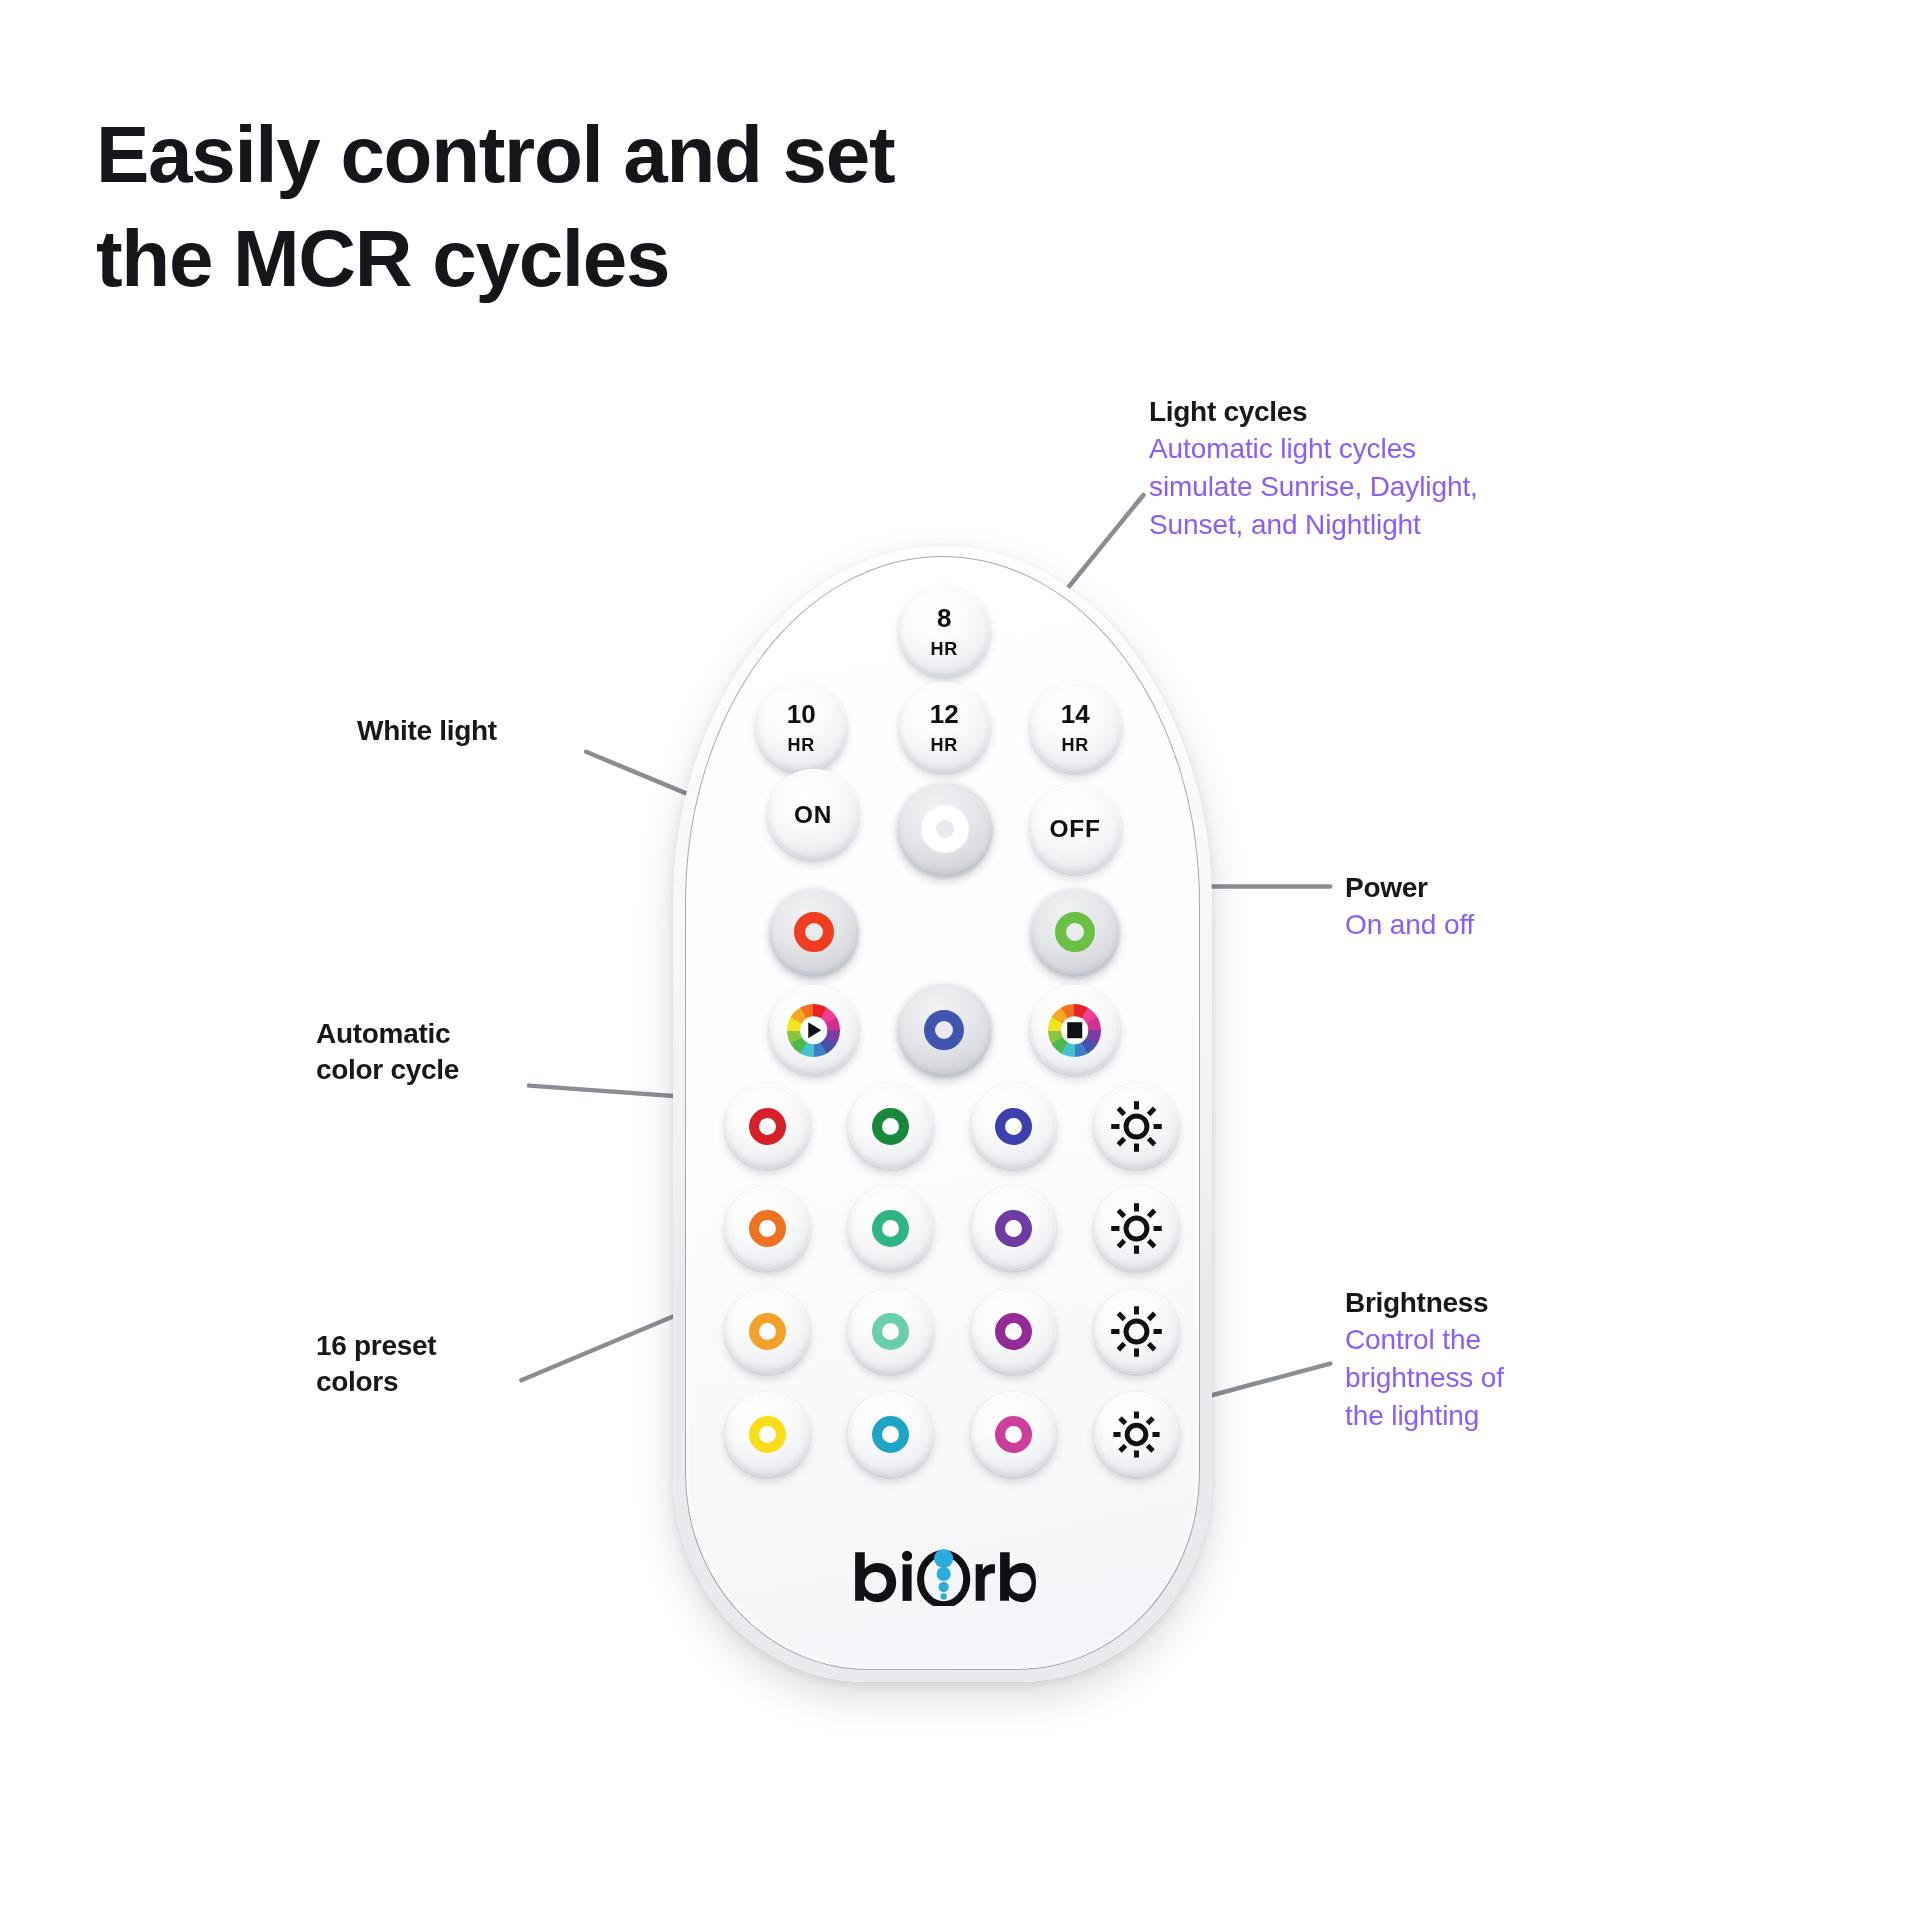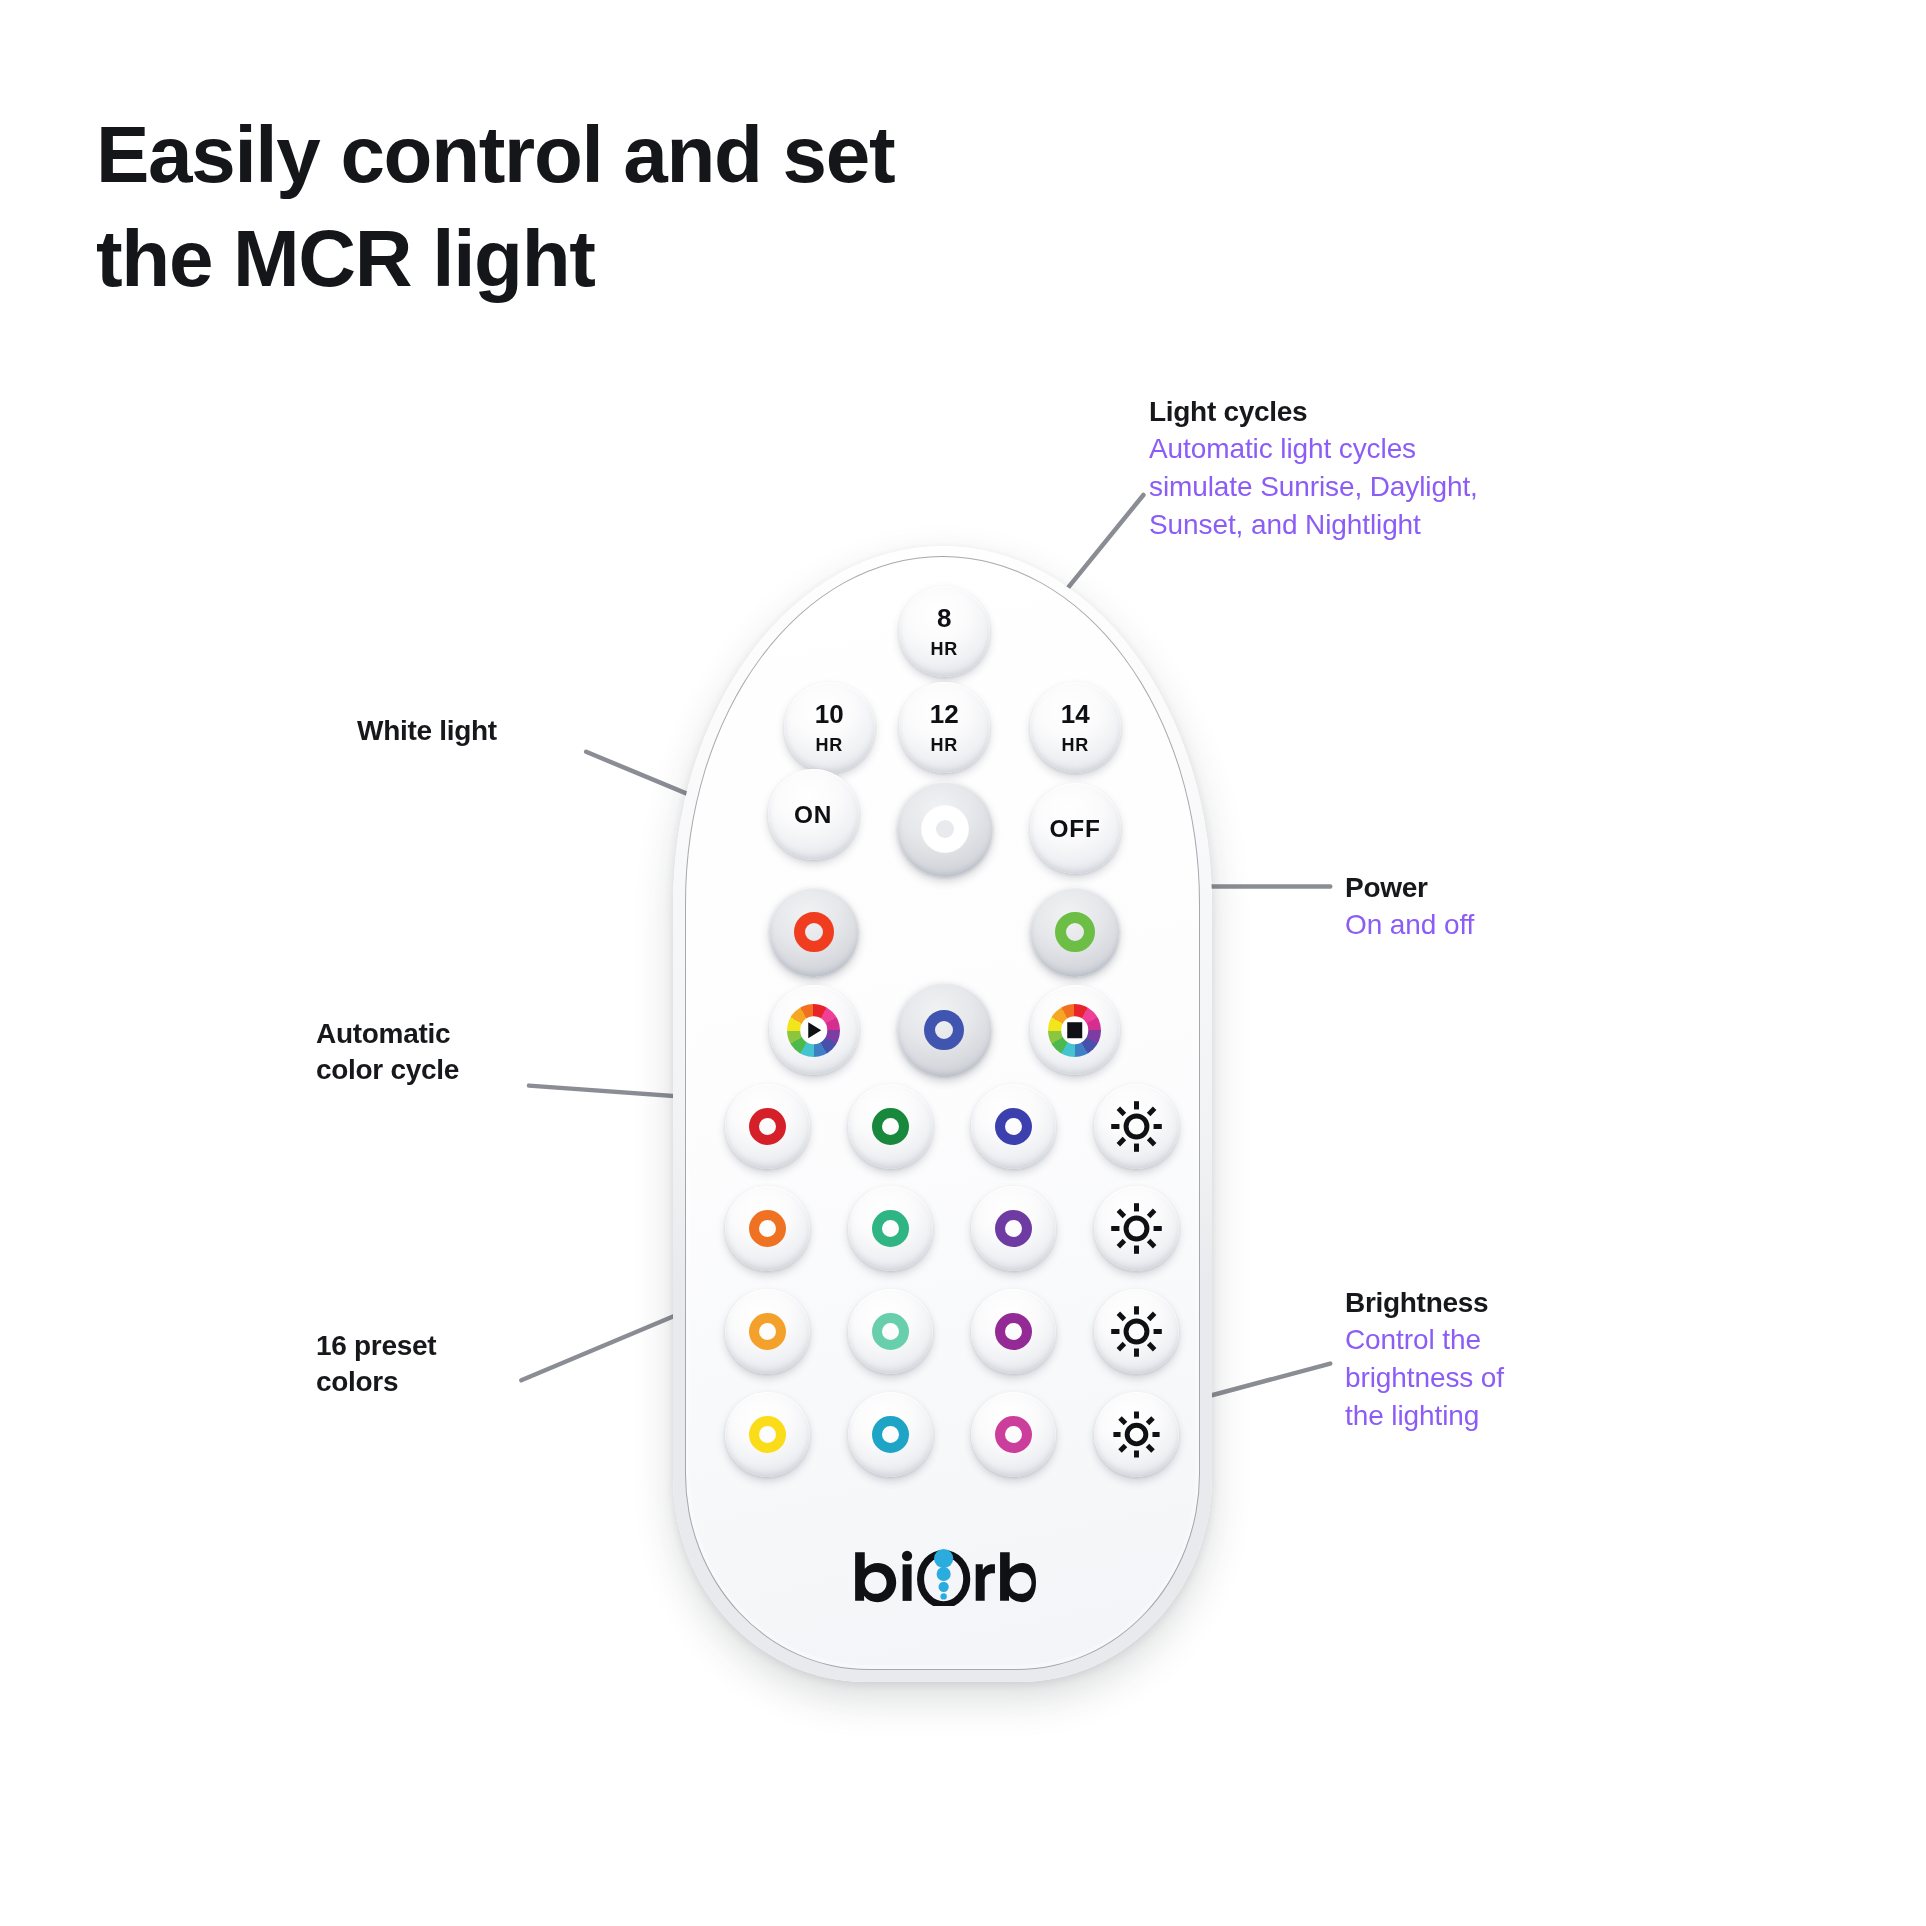--- a/index.html
+++ b/index.html
@@ -143,21 +143,21 @@
     font-size:0;
   }
   #logo svg{display:block;}
 </style>
 </head>
 <body>
 
 <div class="root">
 
   <div id="headline">Easily control and set
-the MCR light</div>
+the MCR cycles</div>
 
   <svg id="leaders" viewBox="0 0 3000 3000" xmlns="http://www.w3.org/2000/svg">
     <g stroke="#8a8d93" stroke-width="7" fill="none" stroke-linecap="round">
 
       <line x1="1781" y1="771" x2="1564" y2="1038"></line>
 
       <line x1="913" y1="1171" x2="1418" y2="1381"></line>
 
       <line x1="1760" y1="1381" x2="2072" y2="1381"></line>
 
@@ -207,21 +207,21 @@
     <div class="bezel"></div>
     <div class="face">
 
       <div class="btn" style="left:209px;top:24.4px;width:91px;height:91px;">
         <div class="lbl">
           <span class="num">8</span>
           <span class="hr">HR</span>
         </div>
       </div>
 
-      <div class="btn" style="left:94px;top:121px;width:91px;height:91px;">
+      <div class="btn" style="left:66px;top:121px;width:91px;height:91px;">
         <div class="lbl">
           <span class="num">10</span>
           <span class="hr">HR</span>
         </div>
       </div>
       <div class="btn" style="left:209px;top:121px;width:91px;height:91px;">
         <div class="lbl">
           <span class="num">12</span>
           <span class="hr">HR</span>
         </div>

